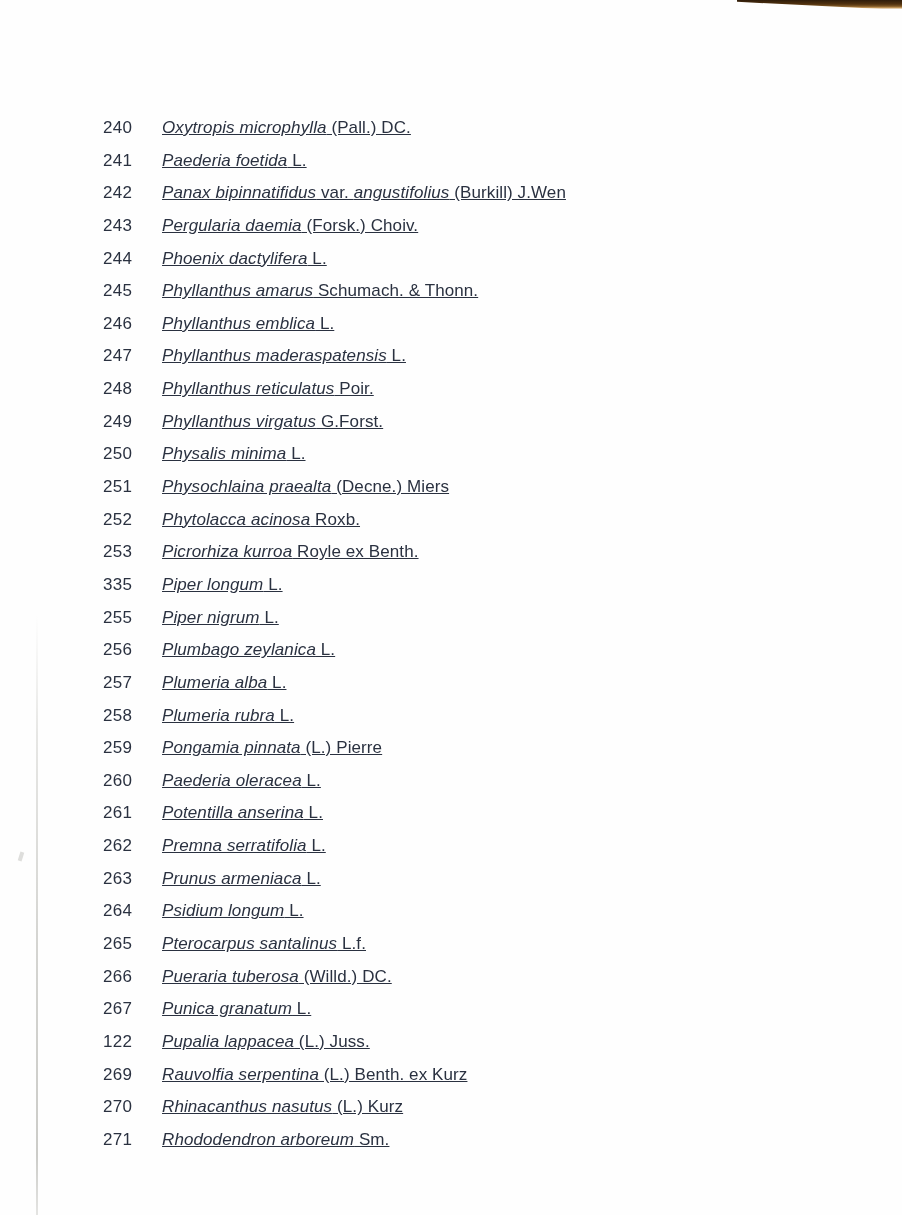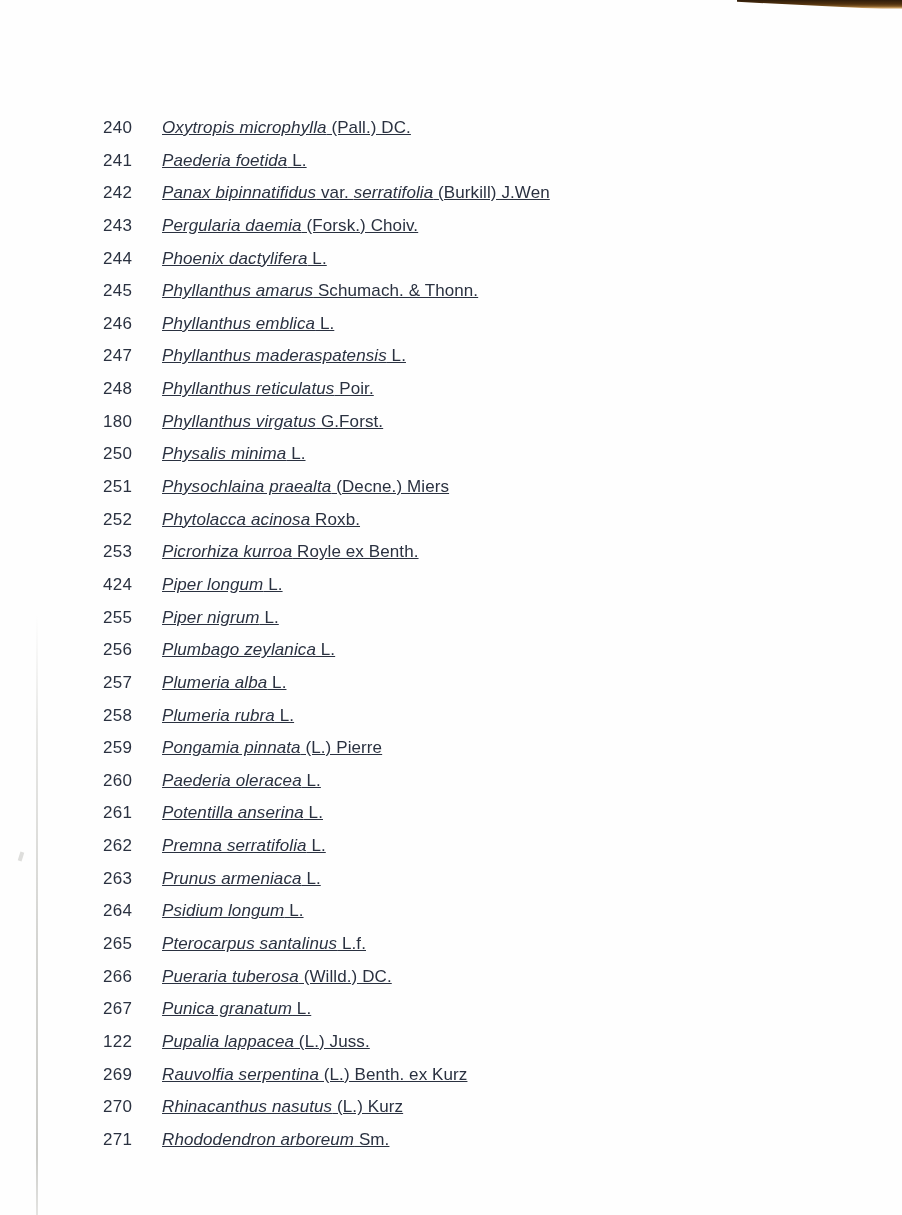--- a/index.html
+++ b/index.html
@@ -97,21 +97,21 @@
       <div class="row">
         <span class="num">240</span>
         <span class="name"><i>Oxytropis microphylla</i><span> (Pall.) DC.</span></span>
       </div>
       <div class="row">
         <span class="num">241</span>
         <span class="name"><i>Paederia foetida</i><span> L.</span></span>
       </div>
       <div class="row">
         <span class="num">242</span>
-        <span class="name"><i>Panax bipinnatifidus</i><span> var. </span><i>serratifolia</i><span> (Burkill) J.Wen</span></span>
+        <span class="name"><i>Panax bipinnatifidus</i><span> var. </span><i>angustifolius</i><span> (Burkill) J.Wen</span></span>
       </div>
       <div class="row">
         <span class="num">243</span>
         <span class="name"><i>Pergularia daemia</i><span> (Forsk.) Choiv.</span></span>
       </div>
       <div class="row">
         <span class="num">244</span>
         <span class="name"><i>Phoenix dactylifera</i><span> L.</span></span>
       </div>
       <div class="row">
@@ -124,41 +124,41 @@
       </div>
       <div class="row">
         <span class="num">247</span>
         <span class="name"><i>Phyllanthus maderaspatensis</i><span> L.</span></span>
       </div>
       <div class="row">
         <span class="num">248</span>
         <span class="name"><i>Phyllanthus reticulatus</i><span> Poir.</span></span>
       </div>
       <div class="row">
-        <span class="num">180</span>
+        <span class="num">249</span>
         <span class="name"><i>Phyllanthus virgatus</i><span> G.Forst.</span></span>
       </div>
       <div class="row">
         <span class="num">250</span>
         <span class="name"><i>Physalis minima</i><span> L.</span></span>
       </div>
       <div class="row">
         <span class="num">251</span>
         <span class="name"><i>Physochlaina praealta</i><span> (Decne.) Miers</span></span>
       </div>
       <div class="row">
         <span class="num">252</span>
         <span class="name"><i>Phytolacca acinosa</i><span> Roxb.</span></span>
       </div>
       <div class="row">
         <span class="num">253</span>
         <span class="name"><i>Picrorhiza kurroa</i><span> Royle ex Benth.</span></span>
       </div>
       <div class="row">
-        <span class="num">424</span>
+        <span class="num">335</span>
         <span class="name"><i>Piper longum</i><span> L.</span></span>
       </div>
       <div class="row">
         <span class="num">255</span>
         <span class="name"><i>Piper nigrum</i><span> L.</span></span>
       </div>
       <div class="row">
         <span class="num">256</span>
         <span class="name"><i>Plumbago zeylanica</i><span> L.</span></span>
       </div>

